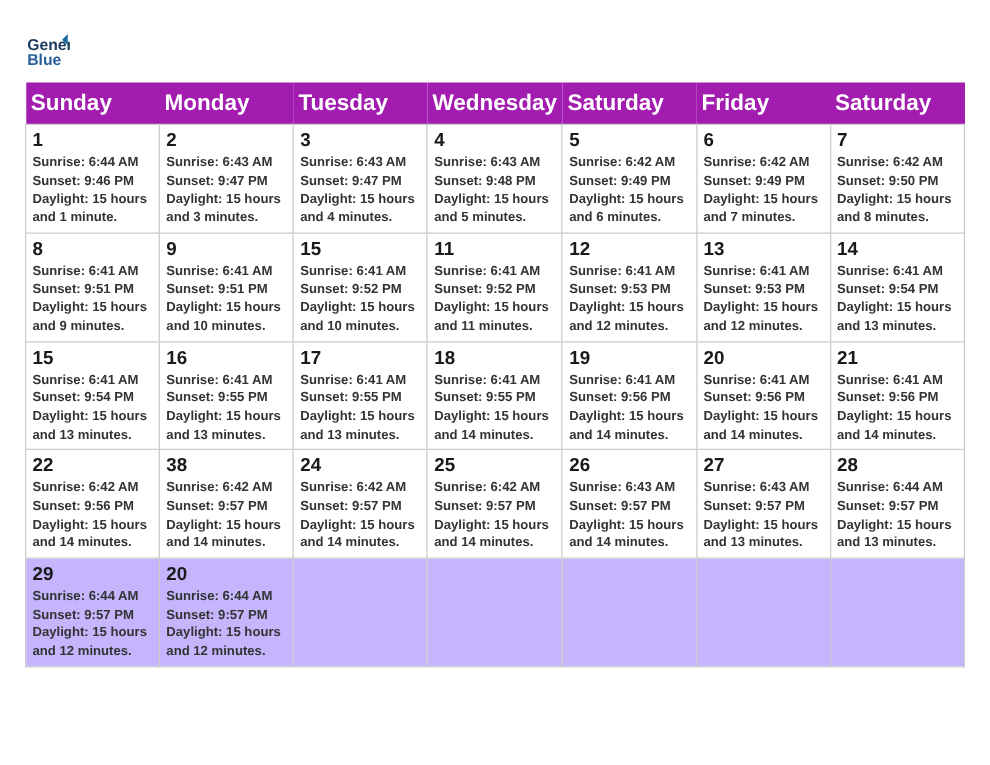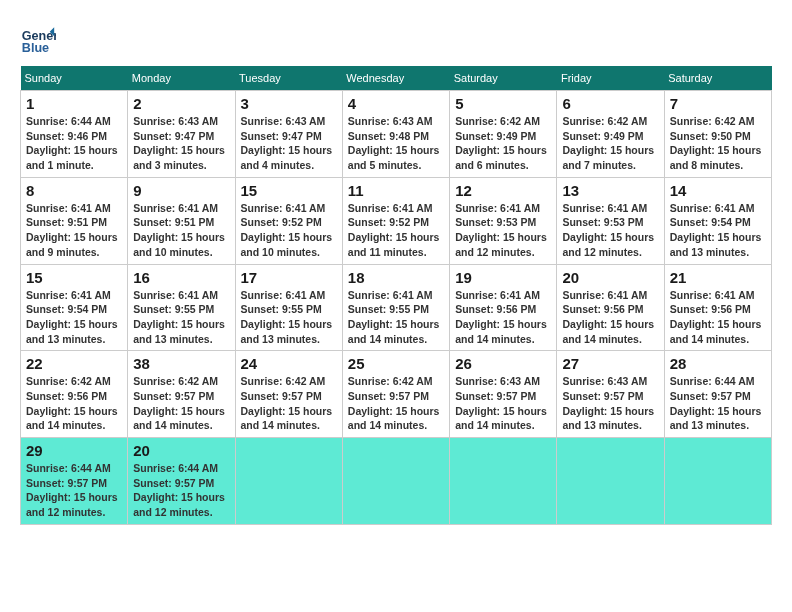--- a/index.html
+++ b/index.html
@@ -36,37 +36,37 @@
     .location-title {
       font-size: 15px;
       color: #333;
     }
     table {
       width: 100%;
       border-collapse: collapse;
       font-size: 11px;
     }
     th {
-      background: #0f766e;
+      background: #a21caf;
       color: #fff;
       padding: 6px 4px;
       text-align: left;
-      font-size: 11px;
-      font-weight: normal;
+      font-size: 18px;
+      font-weight: bold;
     }
     td {
       border: 1px solid #ccc;
       vertical-align: top;
       padding: 4px 5px;
       width: 108px;
       min-height: 80px;
       background: #fff;
     }
     tr:last-child td {
-      background: #5eead4;
+      background: #c4b5fd;
     }
     .day-num {
       font-size: 15px;
       font-weight: bold;
       color: #1a1a1a;
       display: block;
       margin-bottom: 2px;
     }
     .day-info {
       color: #333;

